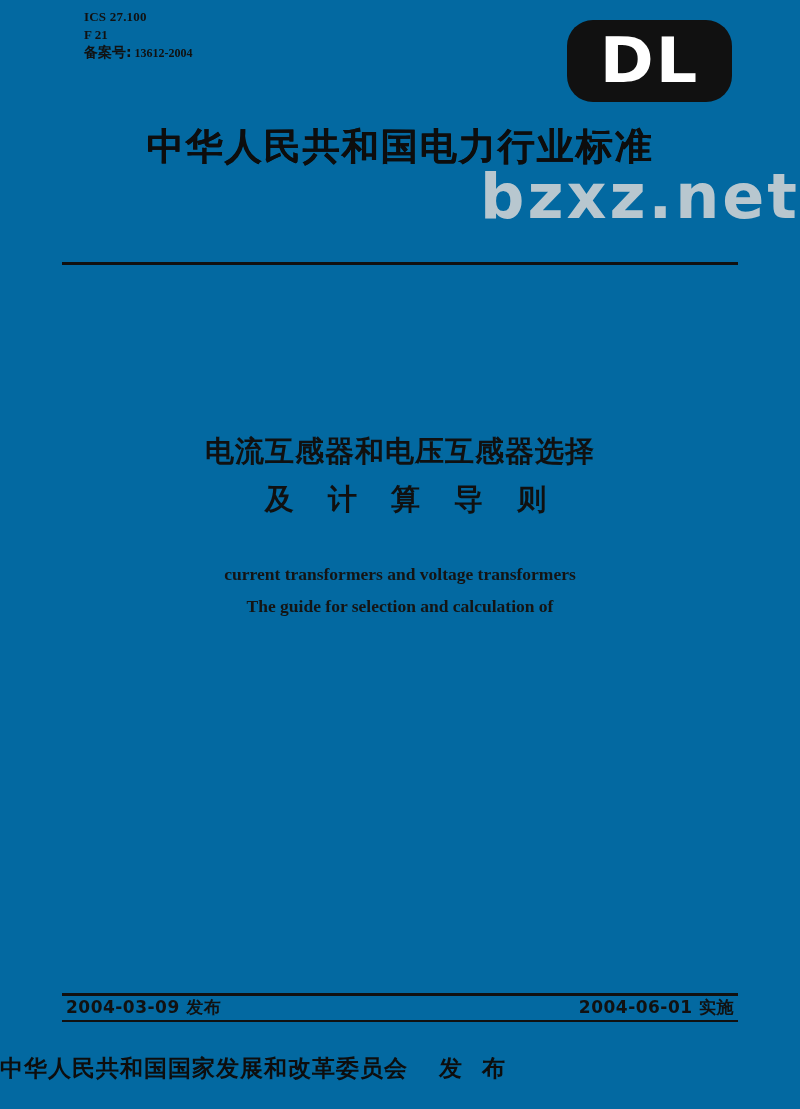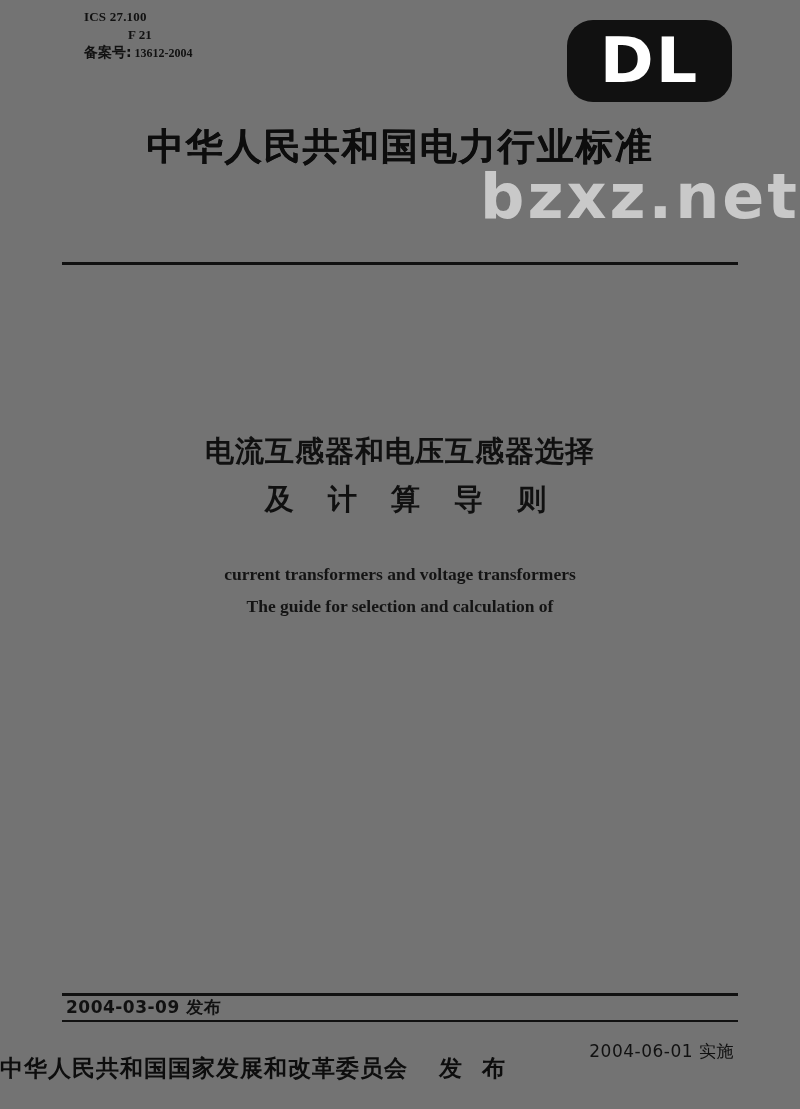--- a/index.html
+++ b/index.html
@@ -13,34 +13,34 @@
     position: relative;
     font-family: "Liberation Serif", serif;
     color: #111;
     overflow: hidden;
   }
   .page {
     position: absolute;
     left: 0; top: 0;
     width: 800px;
     height: 1109px;
-    background: #737373;
+    background: #0369a1;
   }
 
   
   .codes {
     position: absolute;
     left: 84px;
     top: 8px;
     font-family: "Liberation Serif", serif;
     font-weight: bold;
     line-height: 1.35;
   }
   .codes .c1 { font-size: 13px; letter-spacing: .2px; }
-  .codes .c2 { font-size: 13px; margin-left: 44px; }
+  .codes .c2 { font-size: 13px; }
   .codes .c3 { font-size: 12px; }
   .codes .c3 .lbl { font-family: "DejaVu Sans", sans-serif; font-size: 14px; }
 
   
   .dl-logo {
     position: absolute;
     right: 68px;
     top: 20px;
     width: 165px;
     height: 82px;
@@ -167,23 +167,23 @@
     left: 66px;
     top: 996px;
     font-family: "DejaVu Sans", sans-serif;
     font-weight: bold;
     font-size: 17px;
     letter-spacing: .5px;
   }
   .date-right {
     position: absolute;
     right: 66px;
-    top: 1040px;
-    font-family: "DejaVu Sans", sans-serif;
-    font-weight: normal;
+    top: 996px;
+    font-family: "DejaVu Sans", sans-serif;
+    font-weight: bold;
     font-size: 17px;
     letter-spacing: .5px;
     margin-left: 20px;
   }
 
   
   .publisher {
     position: absolute;
     left: 0;
     top: 1053px;

